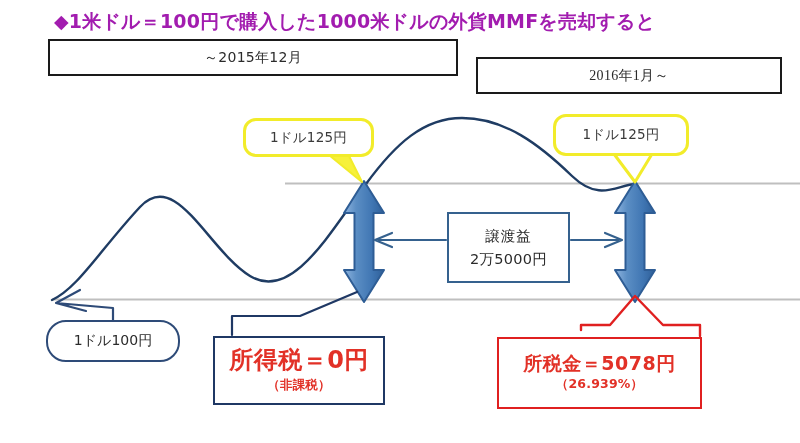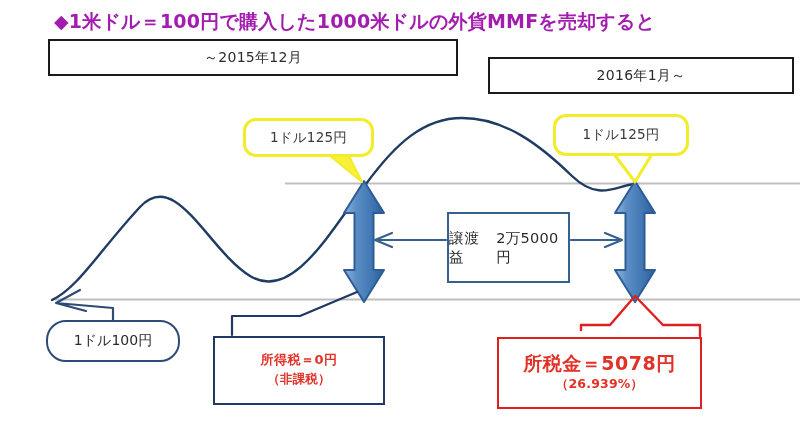--- a/index.html
+++ b/index.html
@@ -30,21 +30,21 @@
   
   .period-box{
     border:2px solid #1a1a1a;
     background:#ffffff;
     display:flex;align-items:center;justify-content:center;
     font-size:14px;
     color:#2b2b2b;
     letter-spacing:0.3px;
   }
   #period-left{left:48px;top:39px;width:410px;height:37px;}
-  #period-right{left:488px;top:57px;width:306px;height:37px;}
+  #period-right{left:476px;top:57px;width:306px;height:37px;font-family:Liberation Serif, serif;}
 
   
   .callout{
     border:3px solid #f2ec2a;
     background:#ffffff;
     border-radius:13px;
     display:flex;align-items:center;justify-content:center;
     font-size:13.5px;
     color:#3a3a3a;
     letter-spacing:0.2px;
@@ -60,21 +60,21 @@
     background:#ffffff;
     display:flex;align-items:center;justify-content:center;
     font-size:14px;color:#2b2b2b;
   }
 
   
   #gains-box{
     left:447px;top:212px;width:123px;height:71px;
     border:2px solid #35618e;
     background:#ffffff;
-    display:flex;flex-direction:row;
+    display:flex;flex-direction:column;
     align-items:center;justify-content:center;
     gap:4px;
   }
   #gains-box .l1{font-size:14.5px;color:#2b2b2b;letter-spacing:1px;}
   #gains-box .l2{font-size:14.5px;color:#2b2b2b;letter-spacing:0.3px;}
 
   
   .result-box{
     background:#ffffff;
     display:flex;flex-direction:column;
@@ -82,21 +82,21 @@
   }
   #result-left{
     left:213px;top:336px;width:172px;height:69px;
     border:2px solid #1f3864;
   }
   #result-right{
     left:497px;top:337px;width:205px;height:72px;
     border:2px solid #e02020;
   }
   .result-main{
-    font-size:13px;font-weight:bold;color:#e23127;
+    font-size:24px;font-weight:bold;color:#e23127;
     letter-spacing:0.5px;line-height:1.1;
   }
   #result-right .result-main{font-size:19px;text-align:center;}
   .result-sub{
     font-size:12.5px;color:#e23127;font-weight:bold;
     margin-top:3px;letter-spacing:0.2px;text-align:center;
   }
 </style>
 </head>
 <body>

